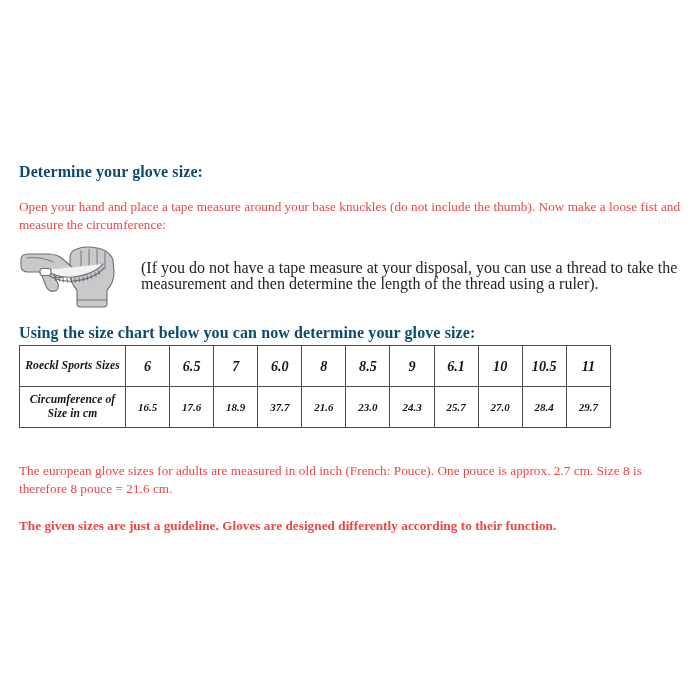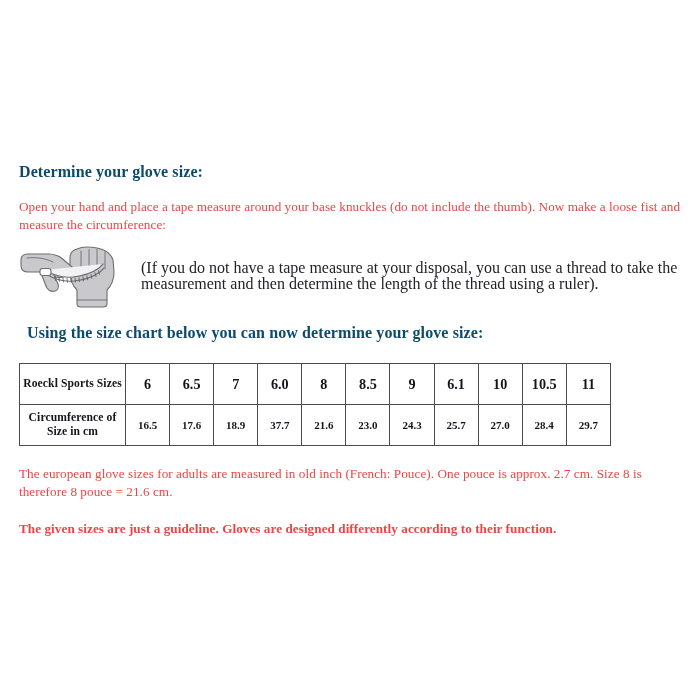--- a/index.html
+++ b/index.html
@@ -75,24 +75,24 @@
     position: relative;
   }
   .hand-figure svg { display: block; }
   .note-col {
     flex: 1 1 auto;
     padding-left: 6px;
     padding-top: 14px;
     width: 548px;
   }
 
-  .block-usingchart { margin-top: 14px; margin-left: 8px; }
+  .block-usingchart { margin-top: 14px; }
 
   
-  .size-table-wrap { margin-top: 22px; }
+  .size-table-wrap { margin-top: 4px; font-style: italic; }
   table.size-table {
     border-collapse: collapse;
     table-layout: fixed;
     width: 592px;
     border: 1.6px solid #3a3a3f;
   }
   table.size-table td {
     border: 1.3px solid #4a4a50;
     text-align: center;
     vertical-align: middle;
@@ -108,21 +108,21 @@
     line-height: 14px;
     letter-spacing: 0.1px;
   }
   td.val-size {
     font-size: 14.2px;
   }
   td.val-circ {
     font-size: 11px;
   }
 
-  .block-pouce { margin-top: 19px; width: 660px; }
+  .block-pouce { margin-top: 34px; width: 660px; }
   .block-guideline { margin-top: 19px; }
 </style>
 </head>
 <body>
 
 <div class="page">
   <div class="content">
 
     <div class="heading block-intro-head">Determine your glove size:</div>
 

